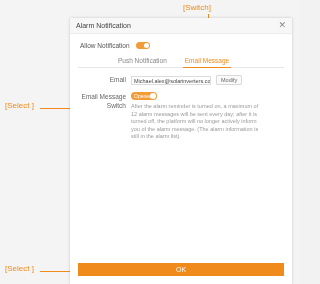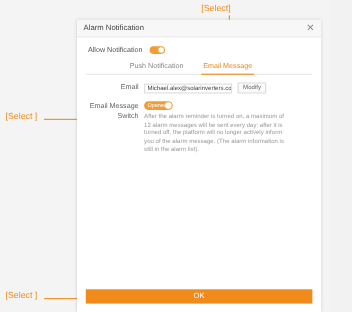--- a/index.html
+++ b/index.html
@@ -227,21 +227,21 @@
     align-items: center;
     justify-content: center;
     cursor: pointer;
   }
 </style>
 </head>
 <body>
 
 <div class="page">
 
-  <div class="annot" style="left:183px; top:3px;">[Select]</div>
+  <div class="annot" style="left:183px; top:3px;">[Switch]</div>
   <div class="arrow-v" style="left:208px; top:14px; height:38px;"></div>
 
   <div class="annot" style="left:5px; top:101px;">[Select ]</div>
   <div class="arrow-h" style="left:40px; top:108px; width:36px;"></div>
 
   <div class="annot" style="left:5px; top:264px;">[Select ]</div>
   <div class="arrow-h" style="left:40px; top:271px; width:36px;"></div>
 
   <div class="dialog">
 

